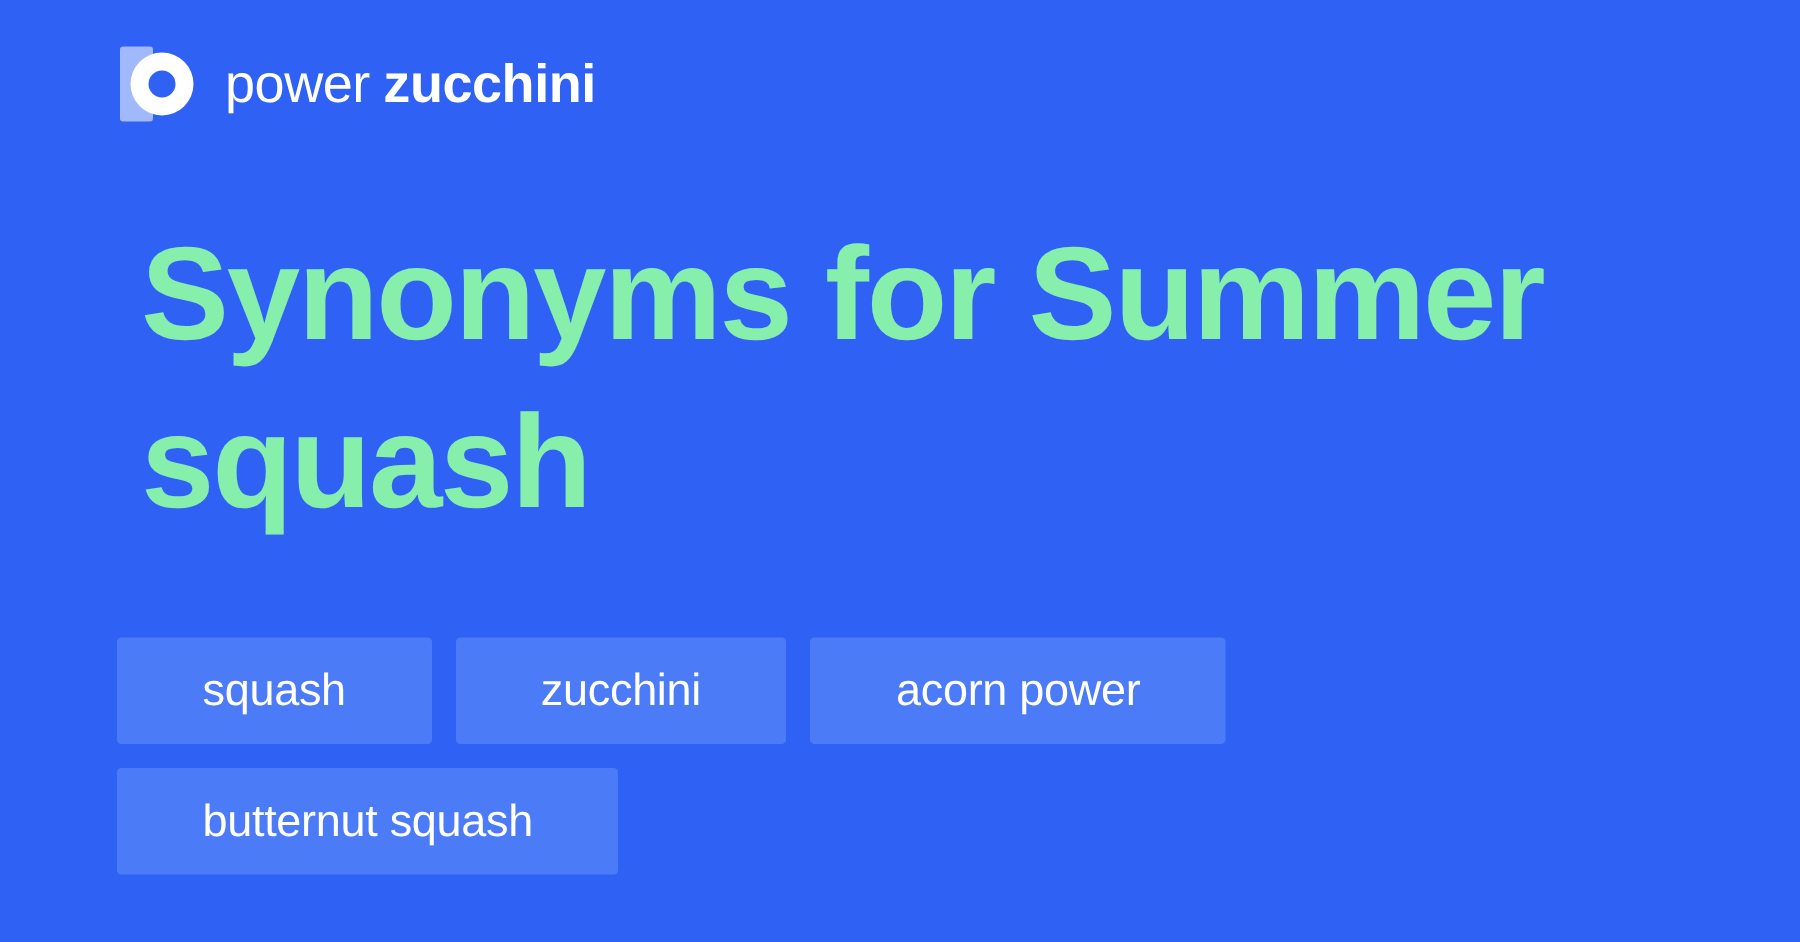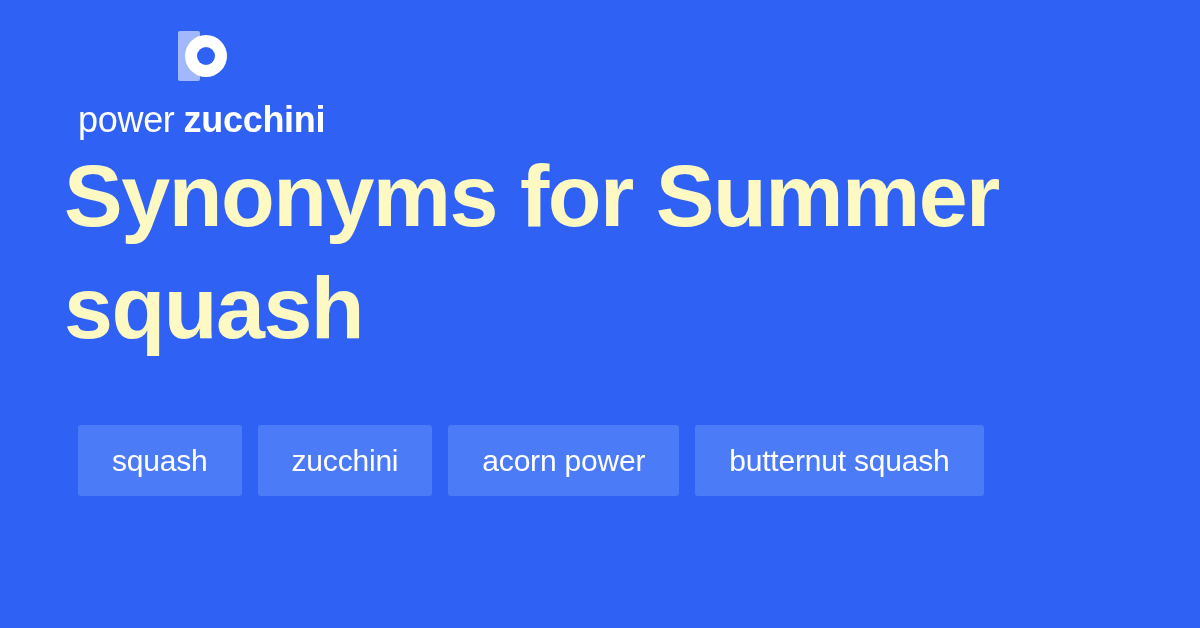--- a/index.html
+++ b/index.html
@@ -24,21 +24,20 @@
   }
 
   
   .brand {
     position: absolute;
     left: 78px;
     top: 30px;
     display: flex;
     align-items: center;
     gap: 20px;
-    flex-direction: column;
   }
 
   .brand-mark {
     position: relative;
     width: 52px;
     height: 52px;
     flex: 0 0 52px;
   }
 
   .brand-mark .mark-stem {
@@ -80,44 +79,44 @@
     white-space: nowrap;
     display: flex;
     gap: 9px;
   }
   .brand-word .w-power   { font-weight: 400; }
   .brand-word .w-thesaurus { font-weight: 700; }
 
   
   .headline {
     position: absolute;
-    left: 64px;
+    left: 94px;
     top: 140px;
     width: 1000px;
     font-size: 88px;
     line-height: 112px;
     font-weight: 700;
-    color: #fef9c3;
+    color: #86efac;
     letter-spacing: -1.5px;
   }
 
   
   .tags {
     position: absolute;
     left: 78px;
     top: 425px;
     width: 1050px;
     display: flex;
     flex-wrap: wrap;
     gap: 16px;
   }
 
   .tag {
     height: 71px;
-    padding: 0 34px;
+    padding: 0 57px;
     display: flex;
     align-items: center;
     justify-content: center;
     background: #4c7bf7;
     border-radius: 3px;
     color: #ffffff;
     font-size: 30px;
     font-weight: 400;
     line-height: 1;
     letter-spacing: -0.2px;

